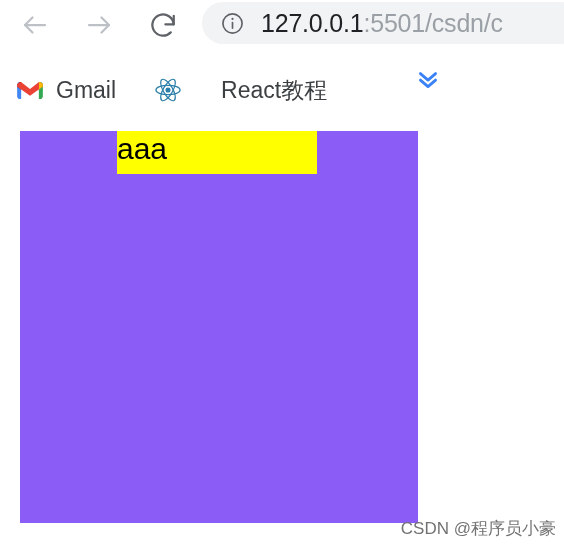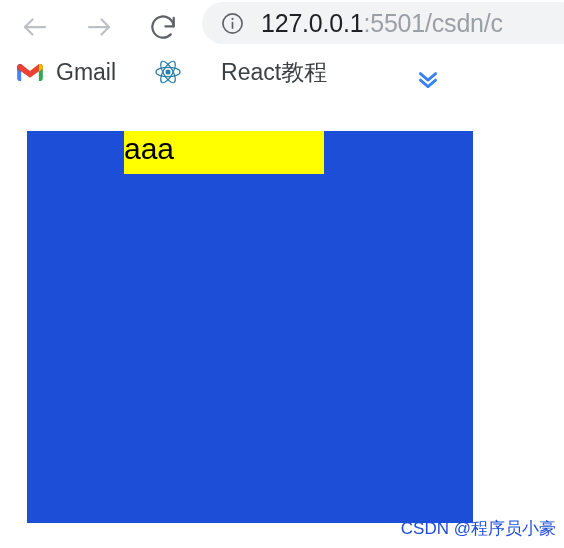--- a/index.html
+++ b/index.html
@@ -25,21 +25,21 @@
     background: #ffffff;
   }
 
   .toolbar {
     position: absolute;
     left: 0;
     top: 0;
     width: 564px;
     height: 50px;
     display: flex;
-    align-items: flex-end;
+    align-items: center;
   }
 
   .nav-btn {
     width: 46px;
     height: 46px;
     display: flex;
     align-items: center;
     justify-content: center;
     border-radius: 50%;
     flex: 0 0 auto;
@@ -80,21 +80,21 @@
   .omnibox .url-host { color: #202124; }
 
   
   .bookmarks-bar {
     position: absolute;
     left: 0;
     top: 52px;
     width: 452px;
     height: 58px;
     display: flex;
-    align-items: flex-start;
+    align-items: flex-end;
   }
   .bookmark {
     display: flex;
     align-items: center;
     height: 40px;
     border-radius: 6px;
     padding: 0 6px;
     flex: 0 0 auto;
   }
   .bookmark .bm-icon {
@@ -133,26 +133,25 @@
     left: 0;
     top: 110px;
     width: 564px;
     height: 438px;
     background: #ffffff;
     overflow: hidden;
   }
 
   .outer-box {
     position: absolute;
-    left: 27px;
+    left: 20px;
     top: 21px;
     width: 398px;
     height: 392px;
-    background: #1d4ed8;
-    padding-left: 48px;
+    background: #8b5cf6;
   }
 
   .inner-box {
     position: absolute;
     left: 97px;
     top: 0px;
     width: 200px;
     height: 43px;
     background: #ffff00;
   }
@@ -166,21 +165,21 @@
     color: #000000;
     font-family: "Liberation Sans", sans-serif;
   }
 
   
   .watermark {
     position: absolute;
     right: 8px;
     bottom: 8px;
     font-size: 17px;
-    color: #1d4ed8;
+    color: #737373;
     white-space: nowrap;
     font-family: "Liberation Sans", sans-serif;
   }
 </style>
 </head>
 <body>
 
 <div class="browser-chrome">
 
   <div class="toolbar">

